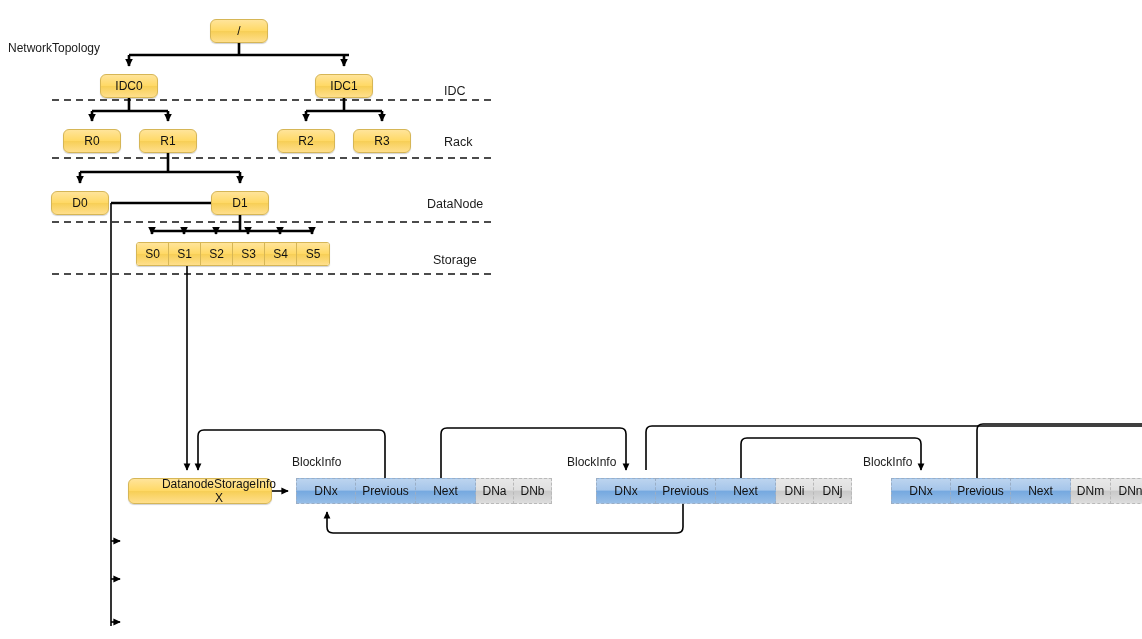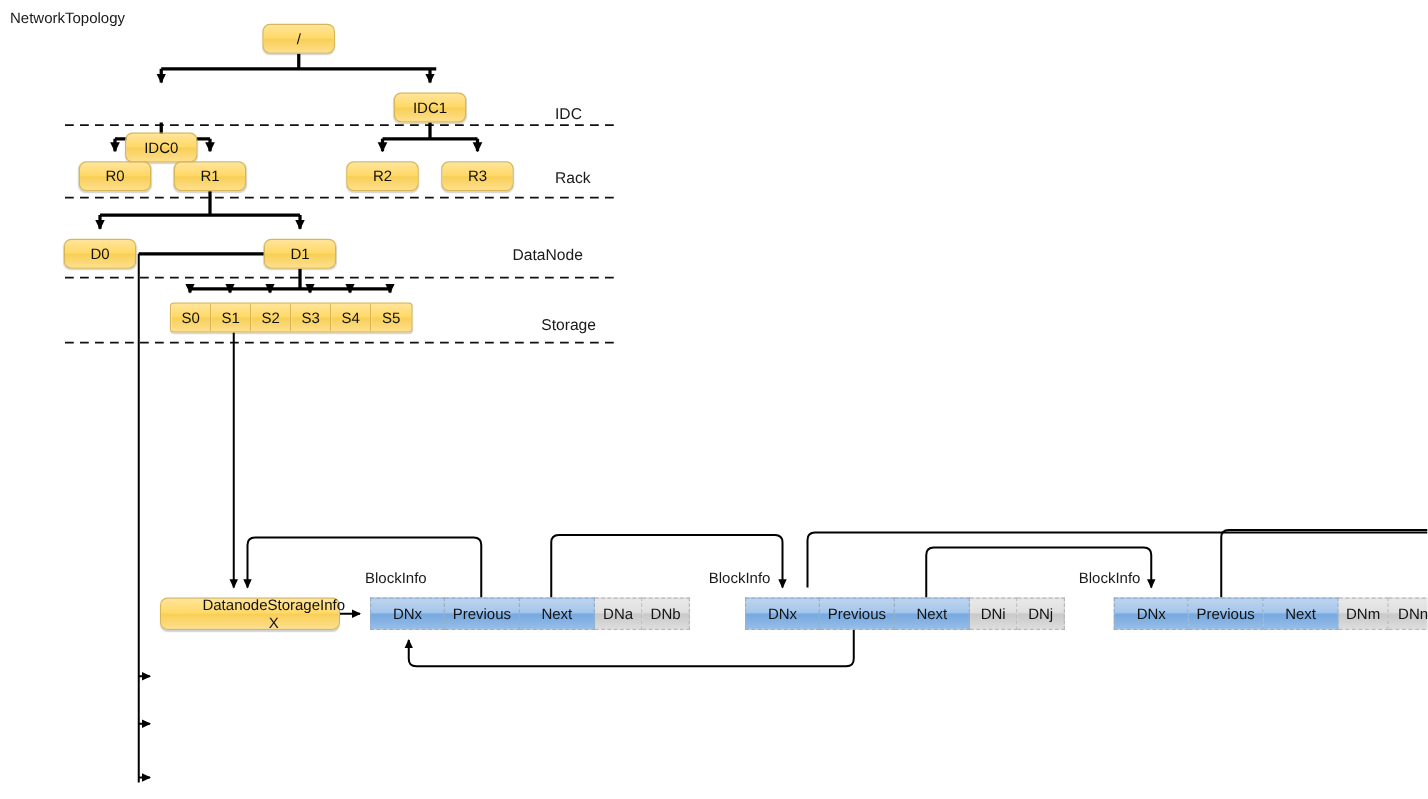--- a/index.html
+++ b/index.html
@@ -27,20 +27,21 @@
     height: 639px;
     pointer-events: none;
   }
   
   .plain-label {
     position: absolute;
     font-size: 12px;
     color: #1a1a1a;
     white-space: nowrap;
     line-height: 1;
+    margin-top: 34px;
   }
   .layer-label {
     position: absolute;
     font-size: 12.5px;
     color: #1a1a1a;
     white-space: nowrap;
     line-height: 1;
   }
   .blockinfo-label {
     position: absolute;
@@ -194,26 +195,26 @@
       <path d="M646,470 L646,432 Q646,426 652,426 L1142,426"></path>
 
       <path d="M977,478 L977,430 Q977,424 983,424 L1142,424"></path>
     </g>
   </svg>
 
   <div class="plain-label" style="left:8px; top:8px;">NetworkTopology</div>
 
   <div class="layer-label" style="left:444px; top:85px;">IDC</div>
   <div class="layer-label" style="left:444px; top:136px;">Rack</div>
-  <div class="layer-label" style="left:410px; top:198px;">DataNode</div>
+  <div class="layer-label" style="left:427px; top:198px;">DataNode</div>
   <div class="layer-label" style="left:433px; top:254px;">Storage</div>
 
   <div class="node" style="left:210px; top:19px; width:58px; height:24px;">/</div>
 
-  <div class="node" style="left:100px; top:74px; width:58px; height:24px;margin-top:32px;">IDC0</div>
+  <div class="node" style="left:100px; top:74px; width:58px; height:24px;">IDC0</div>
   <div class="node" style="left:315px; top:74px; width:58px; height:24px;">IDC1</div>
 
   <div class="node" style="left:63px; top:129px; width:58px; height:24px;">R0</div>
   <div class="node" style="left:139px; top:129px; width:58px; height:24px;">R1</div>
   <div class="node" style="left:277px; top:129px; width:58px; height:24px;">R2</div>
   <div class="node" style="left:353px; top:129px; width:58px; height:24px;">R3</div>
 
   <div class="node" style="left:51px; top:191px; width:58px; height:24px;">D0</div>
   <div class="node" style="left:211px; top:191px; width:58px; height:24px;">D1</div>
 

